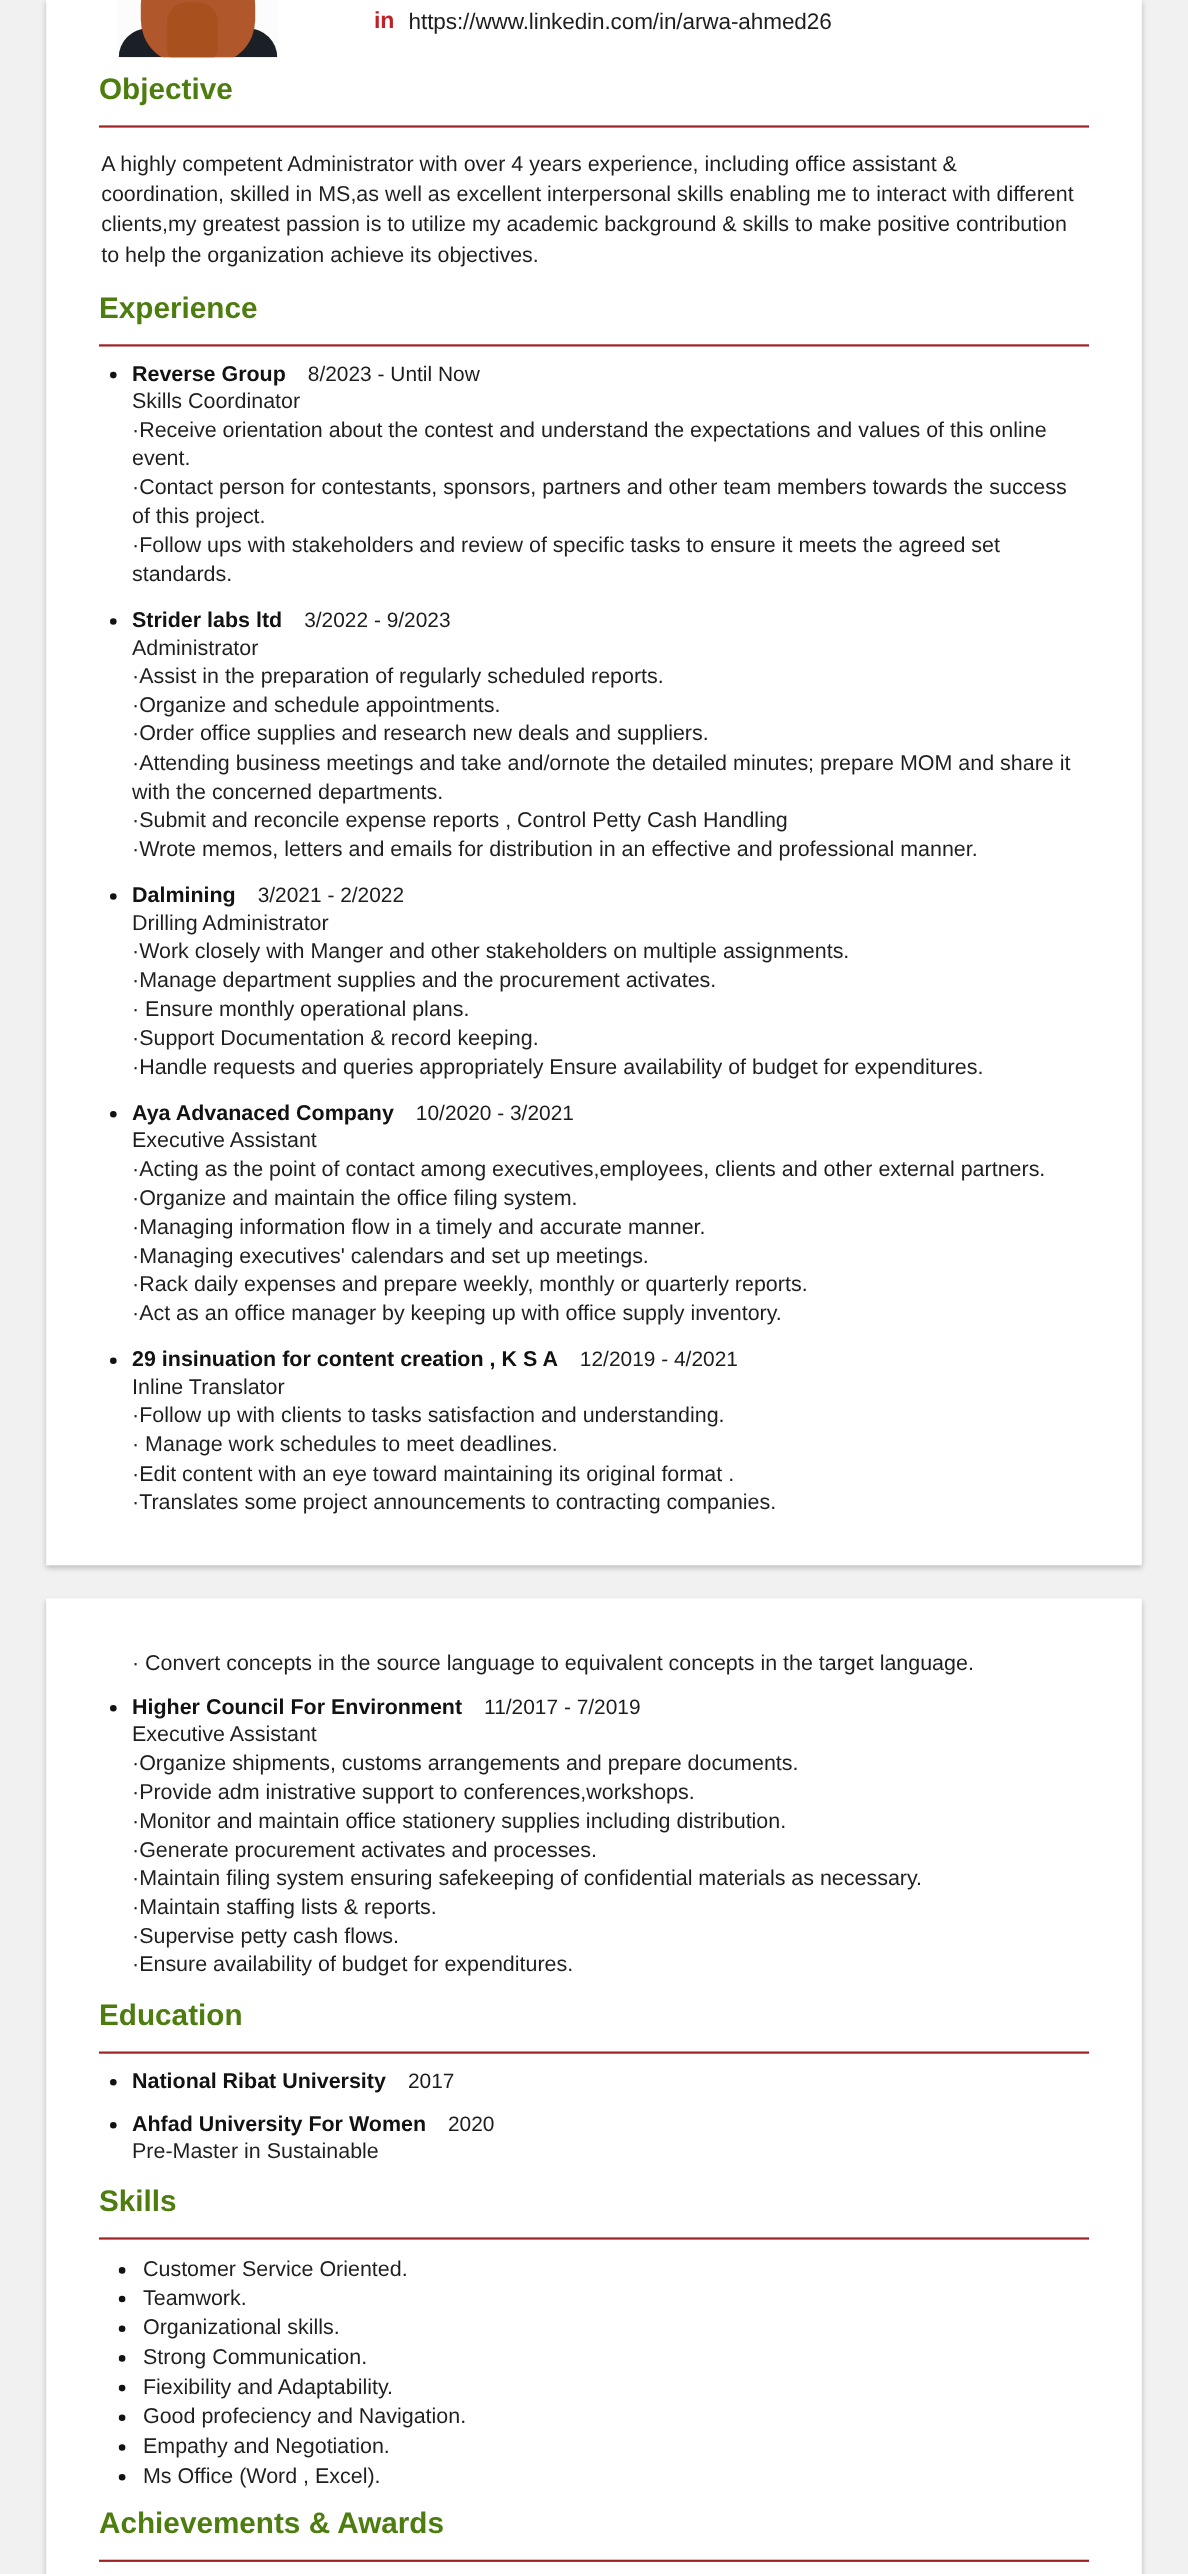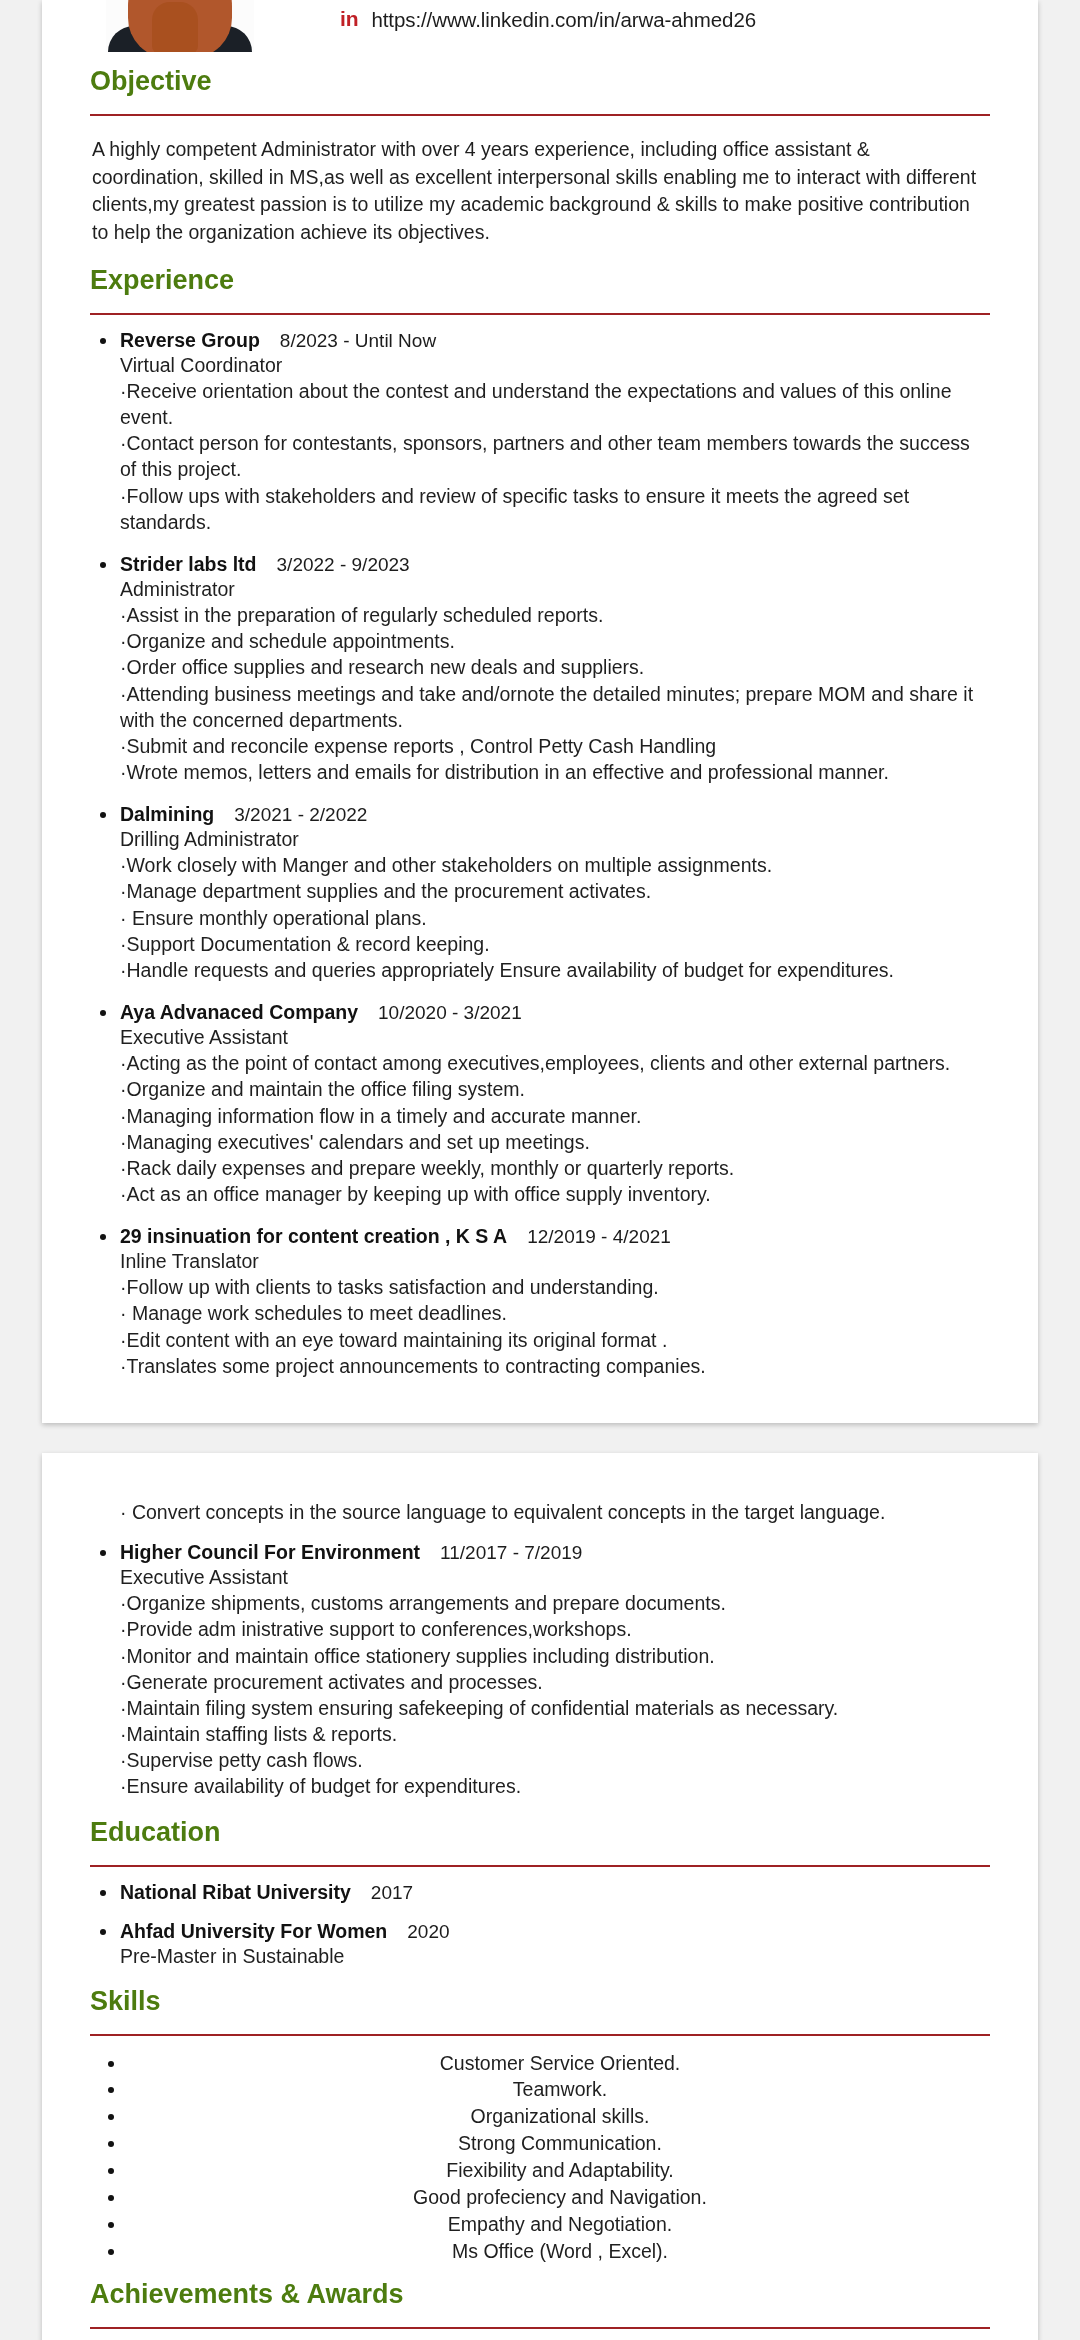--- a/index.html
+++ b/index.html
@@ -141,21 +141,21 @@
     line-height: 1.35;
   }
   .entry-bullets { padding-left: 30px; }
   .entry-bullets .b {
     font-size: 19.5px;
     color: #1f1f1f;
     line-height: 1.34;
   }
 
   
-  .dot-list { padding-left: 10px; margin-top: 2px; text-align: center; }
+  .dot-list { padding-left: 10px; margin-top: 2px; }
   .dot-list li {
     list-style: none;
     position: relative;
     padding-left: 30px;
     font-size: 19.5px;
     color: #1f1f1f;
     line-height: 1.38;
   }
   .dot-list li::before {
     content: "";
@@ -210,21 +210,21 @@
     <div class="objective-text">A highly competent Administrator with over 4 years experience, including office assistant &amp; coordination, skilled in MS,as well as excellent interpersonal skills enabling me to interact with different clients,my greatest passion is to utilize my academic background &amp; skills to make positive contribution to help the organization achieve its objectives.</div>
 
     <div class="section-head">Experience</div>
     <div class="section-rule"></div>
     <div id="exp-list-p1">
         <div class="entry">
           <div class="entry-title-row">
             <div class="entry-title">Reverse Group</div>
             <div class="entry-date">8/2023 - Until Now</div>
           </div>
-          <div class="entry-role">Virtual Coordinator</div>
+          <div class="entry-role">Skills Coordinator</div>
           <div class="entry-bullets">
             <div class="b">·Receive orientation about the contest and understand the expectations and values of this online event.</div>
             <div class="b">·Contact person for contestants, sponsors, partners and other team members towards the success of this project.</div>
             <div class="b">·Follow ups with stakeholders and review of specific tasks to ensure it meets the agreed set standards.</div>
           </div>
         </div>
         <div class="entry">
           <div class="entry-title-row">
             <div class="entry-title">Strider labs ltd</div>
             <div class="entry-date">3/2022 - 9/2023</div>

